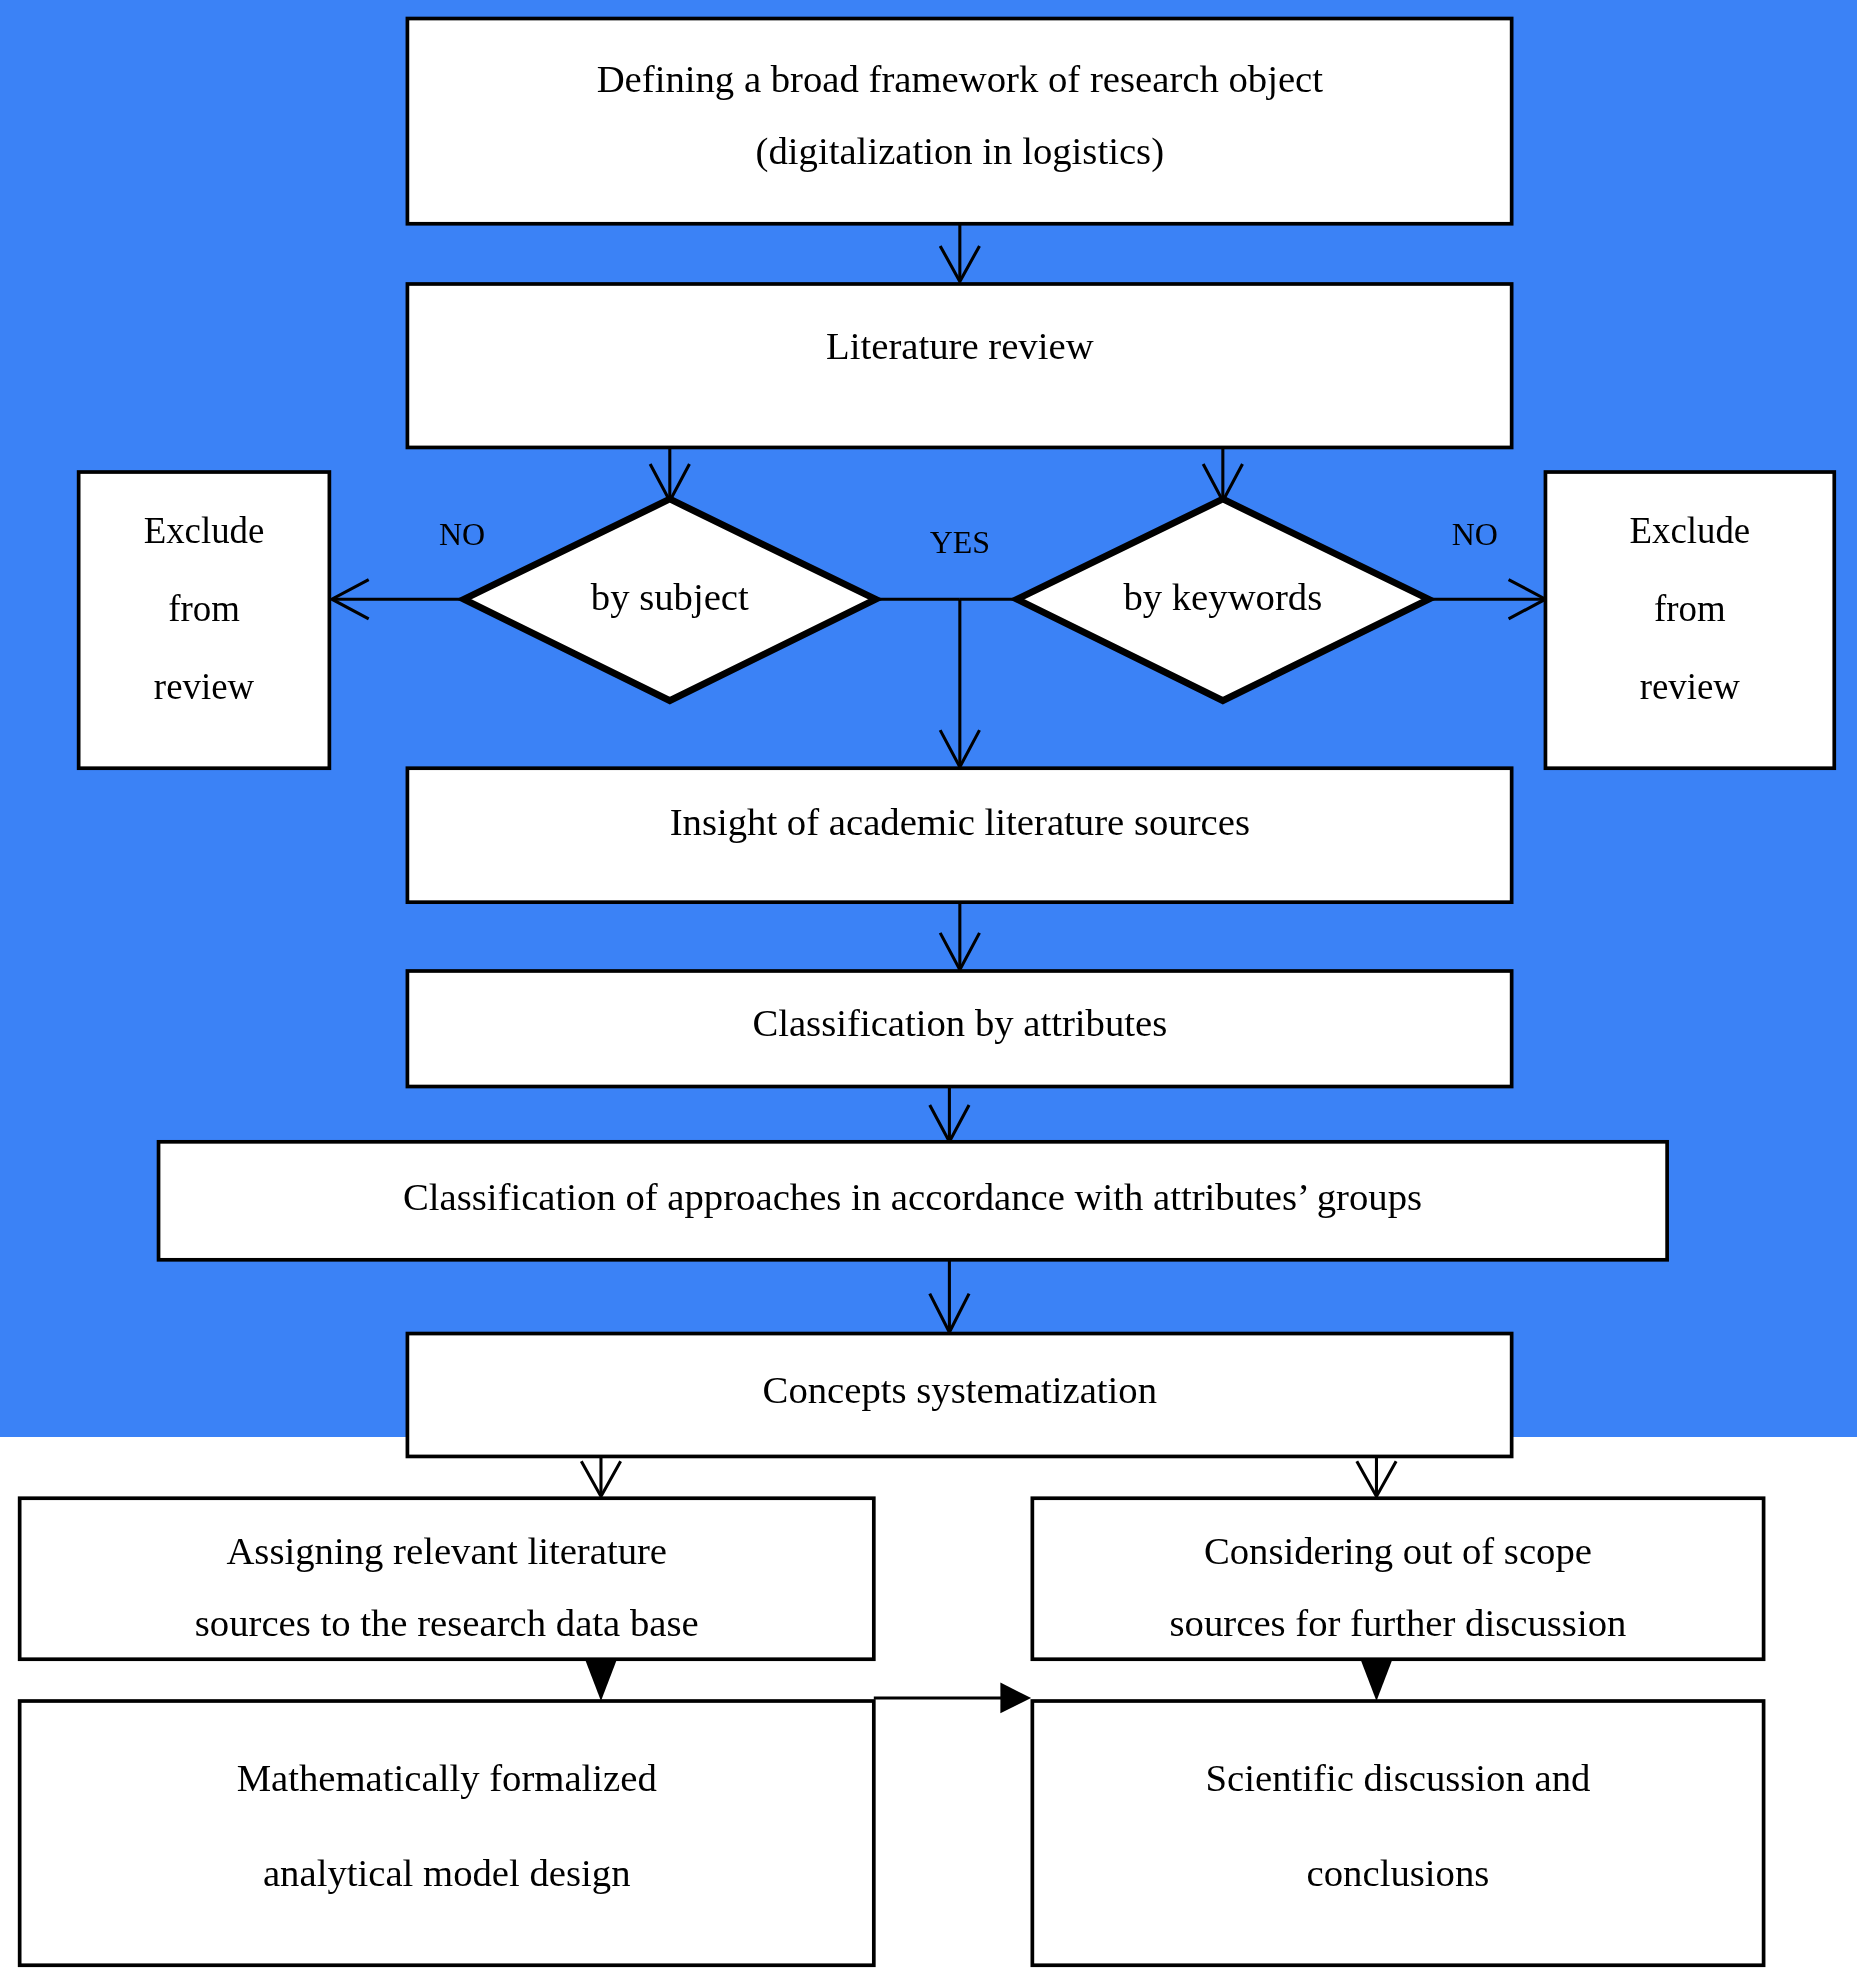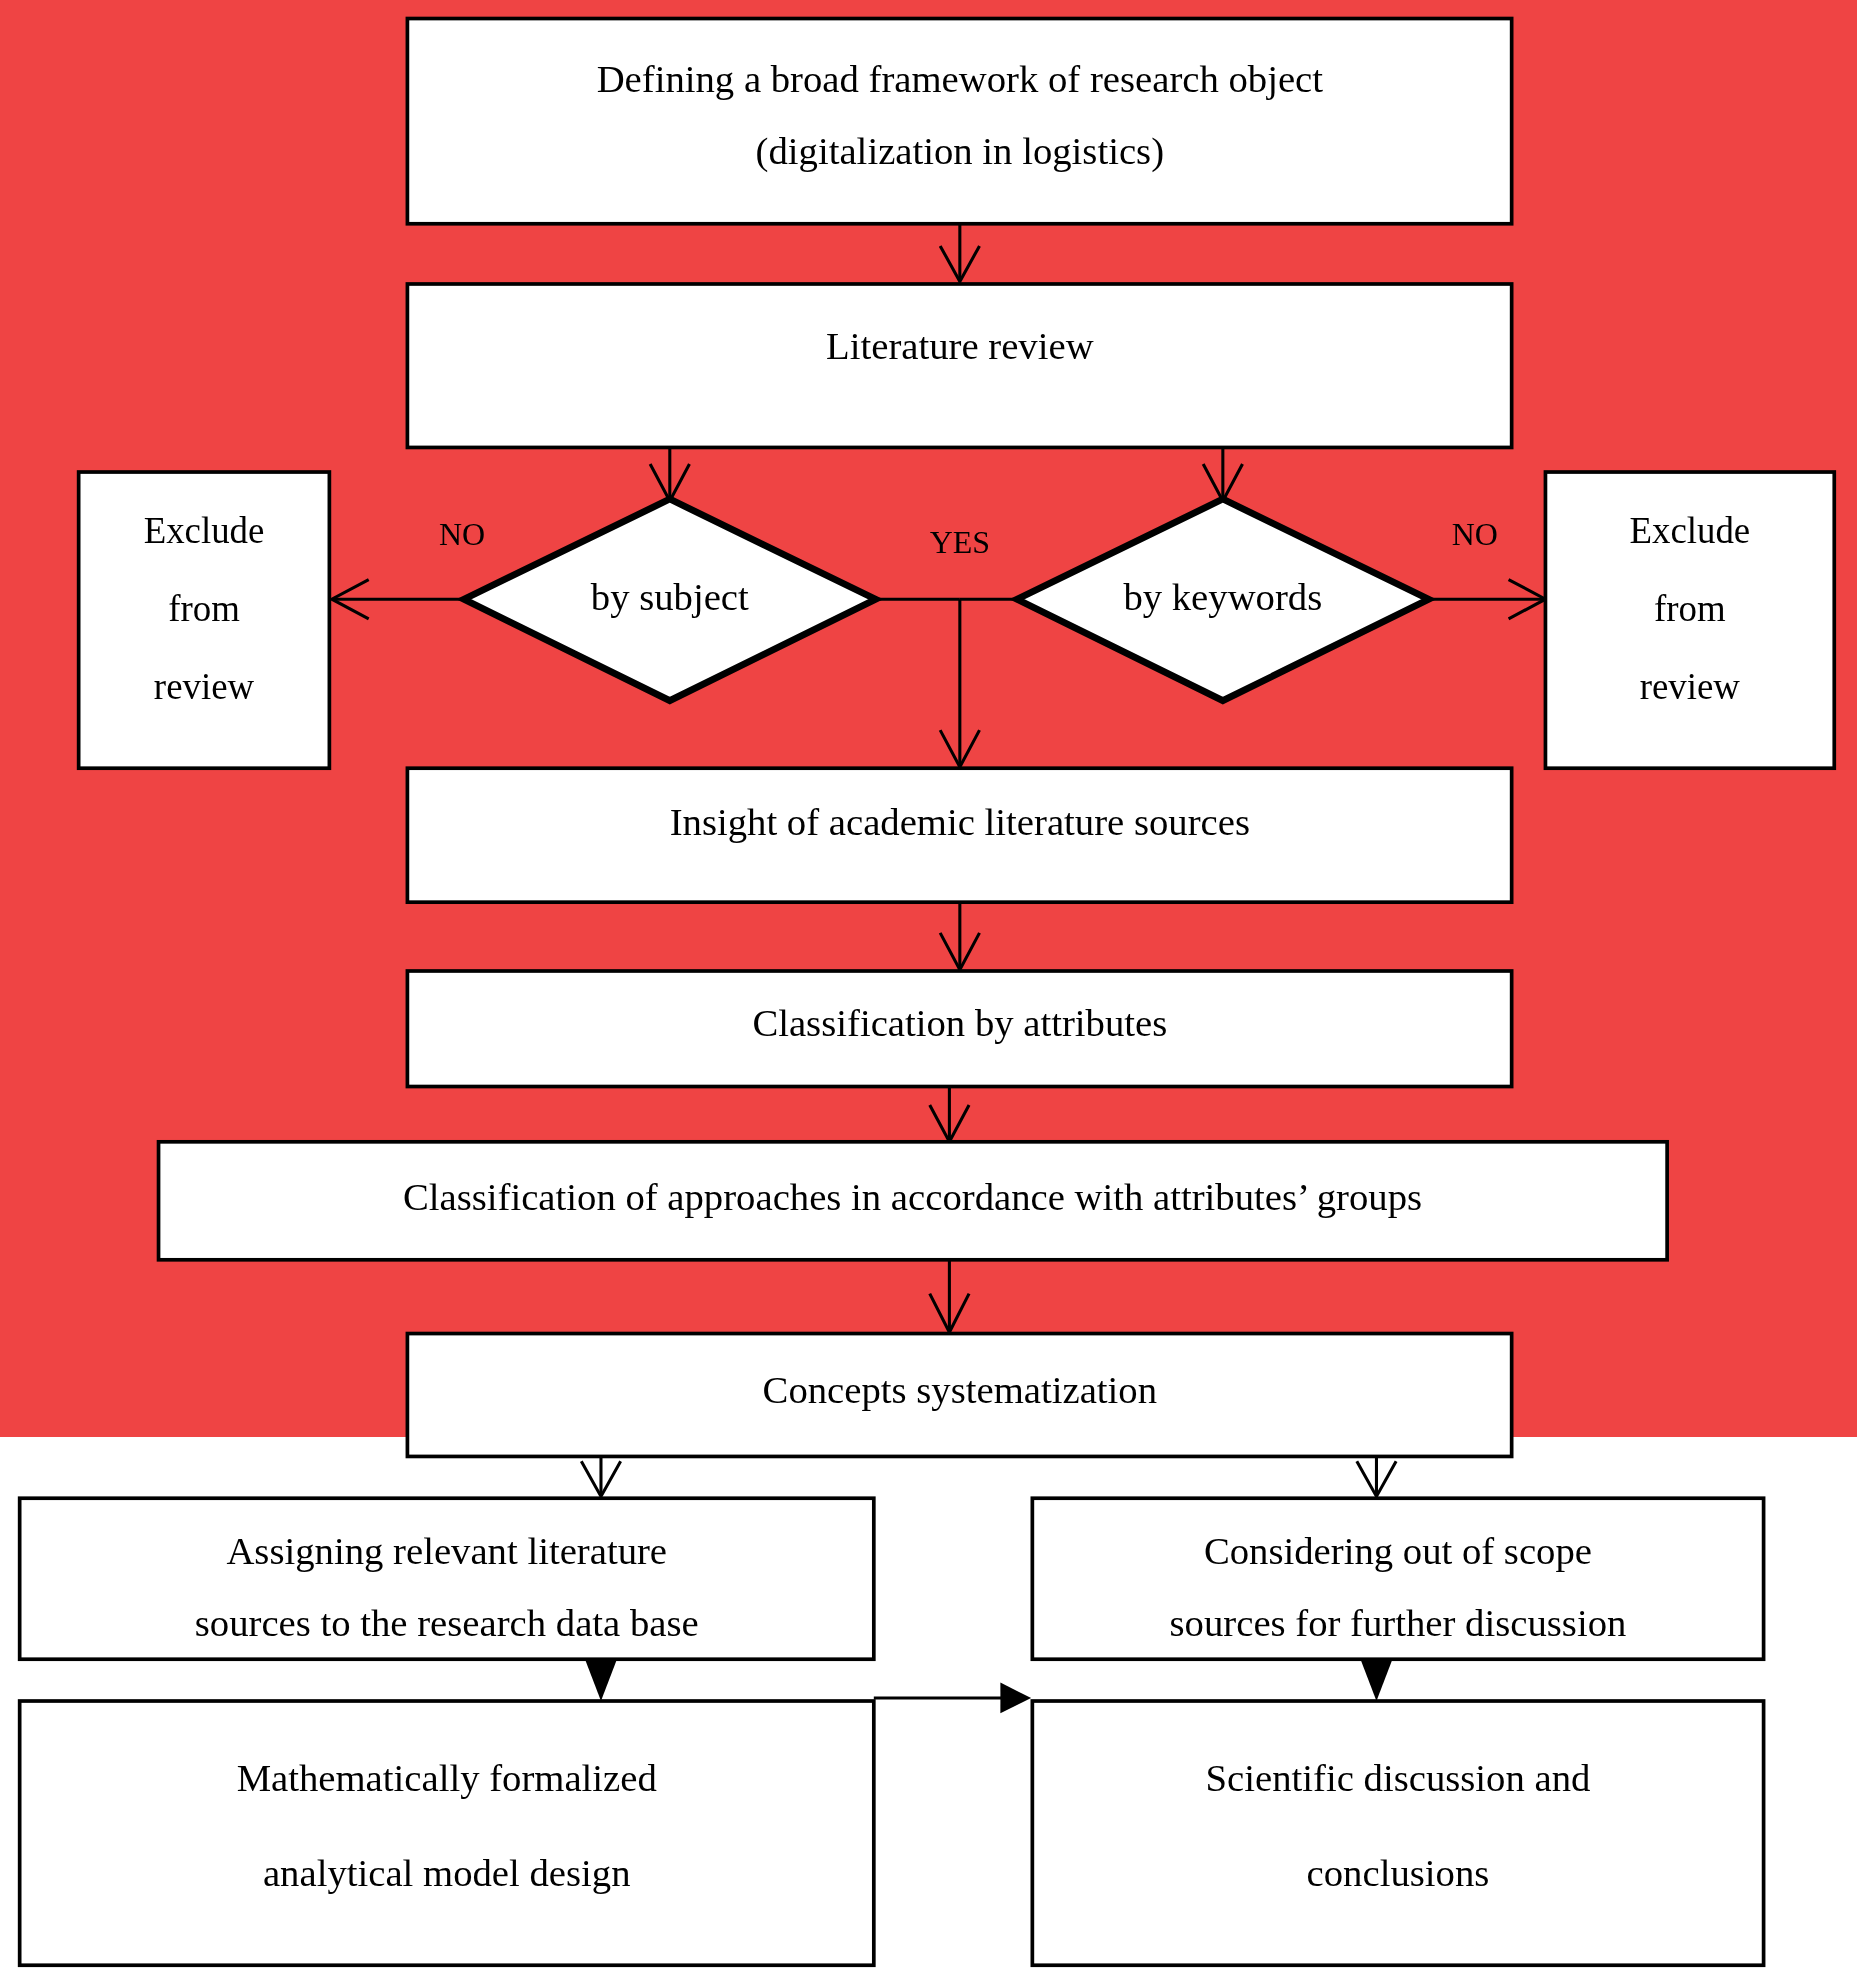--- a/index.html
+++ b/index.html
@@ -10,21 +10,21 @@
   body {
     width: 1857px;
     height: 1985px;
     font-family: "Liberation Serif", "DejaVu Serif", serif;
     overflow: hidden;
   }
   #flowchart-root {
     position: relative;
     width: 1857px;
     height: 1437px;
-    background: #ef4444;
+    background: #3b82f6;
   }
   svg.diagram {
     display: block;
     width: 1857px;
     height: 1985px;
   }
   .node-box {
     fill: #ffffff;
     stroke: #000000;
     stroke-width: 6;

